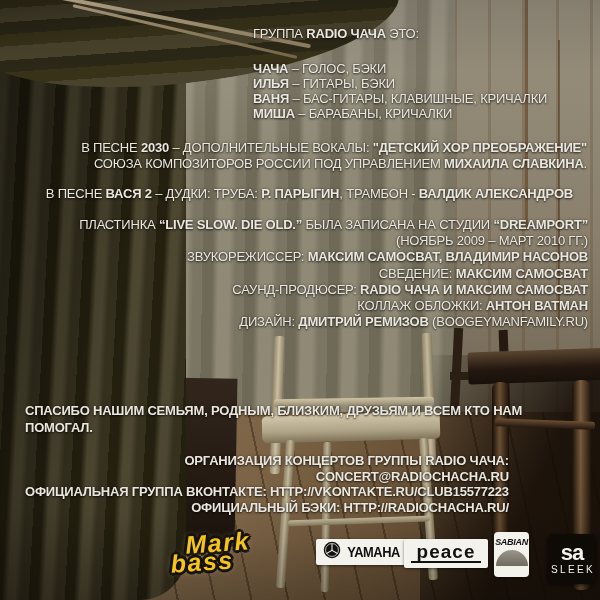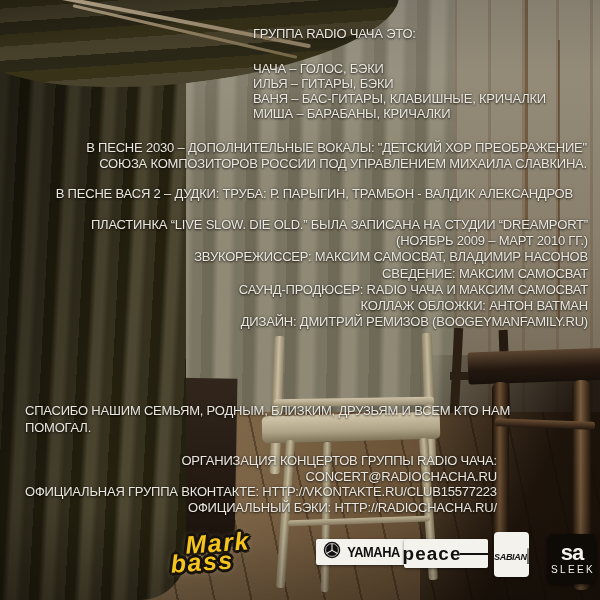--- a/index.html
+++ b/index.html
@@ -74,21 +74,21 @@
     background:linear-gradient(90deg,#b3a183,#776849);}
   .vignette{left:0;top:0;width:600px;height:600px;pointer-events:none;
     background:
       radial-gradient(120% 100% at 45% 35%, rgba(0,0,0,0) 55%, rgba(18,10,4,.45) 100%),
       linear-gradient(180deg, rgba(0,0,0,.12), rgba(0,0,0,0) 12%, rgba(0,0,0,0) 85%, rgba(0,0,0,.2));}
 
   
   .tblock{position:absolute;z-index:10;font-size:13px;line-height:15.5px;color:#eae7df;
     letter-spacing:-0.2px;white-space:nowrap;
     text-shadow:0 1px 2px rgba(0,0,0,.65), 0 0 3px rgba(0,0,0,.4);}
-  .tblock .b{font-weight:400;}
+  .tblock .b{font-weight:700;}
   .ra{text-align:right;}
   .t-group-header{left:253px;top:26px;}
   .t-members{left:253px;top:61px;line-height:15px;}
   .t-2030{left:18px;right:13px;top:140px;}
   .t-vasya{left:18px;right:27px;top:186px;}
   .t-album{left:8px;right:12px;top:217px;line-height:16.2px;}
   .t-thanks{left:25px;top:403px;line-height:16.5px;}
   .t-contacts{left:25px;top:453px;line-height:15.5px;text-align:right;}
 
   
@@ -96,24 +96,24 @@
   .logo-markbass{left:170px;top:533px;transform:rotate(-4deg);
     font-style:italic;font-weight:700;color:#f5c51e;letter-spacing:1.5px;line-height:20px;font-size:25px;
     text-shadow:-2px -2px 0 #17120a,2px -2px 0 #17120a,-2px 2px 0 #17120a,2px 2px 0 #17120a,
       0 3px 0 #17120a,3px 0 0 #17120a,-3px 0 0 #17120a,0 -3px 0 #17120a,0 0 7px rgba(245,240,225,.55);}
   .mb-line1{margin-left:16px;}
   .mb-line2{margin-top:-2px;}
   .logo-box{background:#f4f2ec;border-radius:2px;box-shadow:0 1px 3px rgba(0,0,0,.5);
     display:flex;align-items:center;justify-content:center;}
   .logo-yamaha{left:316px;top:539px;width:94px;height:26px;gap:4px;}
   .yamaha-text{font-weight:700;font-size:14px;color:#111;letter-spacing:-0.5px;transform:scaleX(.92);}
-  .logo-peace{left:404px;top:539px;width:84px;height:29px;flex-direction:row;}
+  .logo-peace{left:404px;top:539px;width:84px;height:29px;flex-direction:column;}
   .peace-text{font-weight:700;font-size:18px;color:#111;letter-spacing:1px;line-height:16px;transform:scaleX(1.05);}
   .peace-rule{width:70px;height:2px;background:#111;margin-top:1px;}
-  .logo-sabian{left:494px;top:532px;width:35px;height:45px;border-radius:4px;flex-direction:row;justify-content:space-between;}
+  .logo-sabian{left:494px;top:532px;width:35px;height:45px;border-radius:4px;flex-direction:column;justify-content:flex-start;}
   .sabian-text{font-weight:700;font-style:italic;font-size:9px;color:#111;letter-spacing:-0.3px;margin-top:5px;}
   .sabian-dome{width:32px;height:16px;border-radius:16px 16px 0 0;margin-top:3px;
     background:linear-gradient(180deg,#9a968c,#6e6a60);}
   .logo-sasleek{left:547px;top:534px;width:50px;height:50px;border-radius:7px;background:#0e0b07;
     box-shadow:0 1px 3px rgba(0,0,0,.6);display:flex;flex-direction:column;align-items:center;justify-content:center;z-index:11;position:absolute;}
   .sasleek-sa{color:#f4f2ec;font-weight:700;font-size:22px;line-height:20px;letter-spacing:-1px;}
   .sasleek-sleek{color:#f4f2ec;font-weight:400;font-size:10px;letter-spacing:2.4px;margin-top:1px;margin-right:-2px;}
 </style>
 </head>
 <body>

